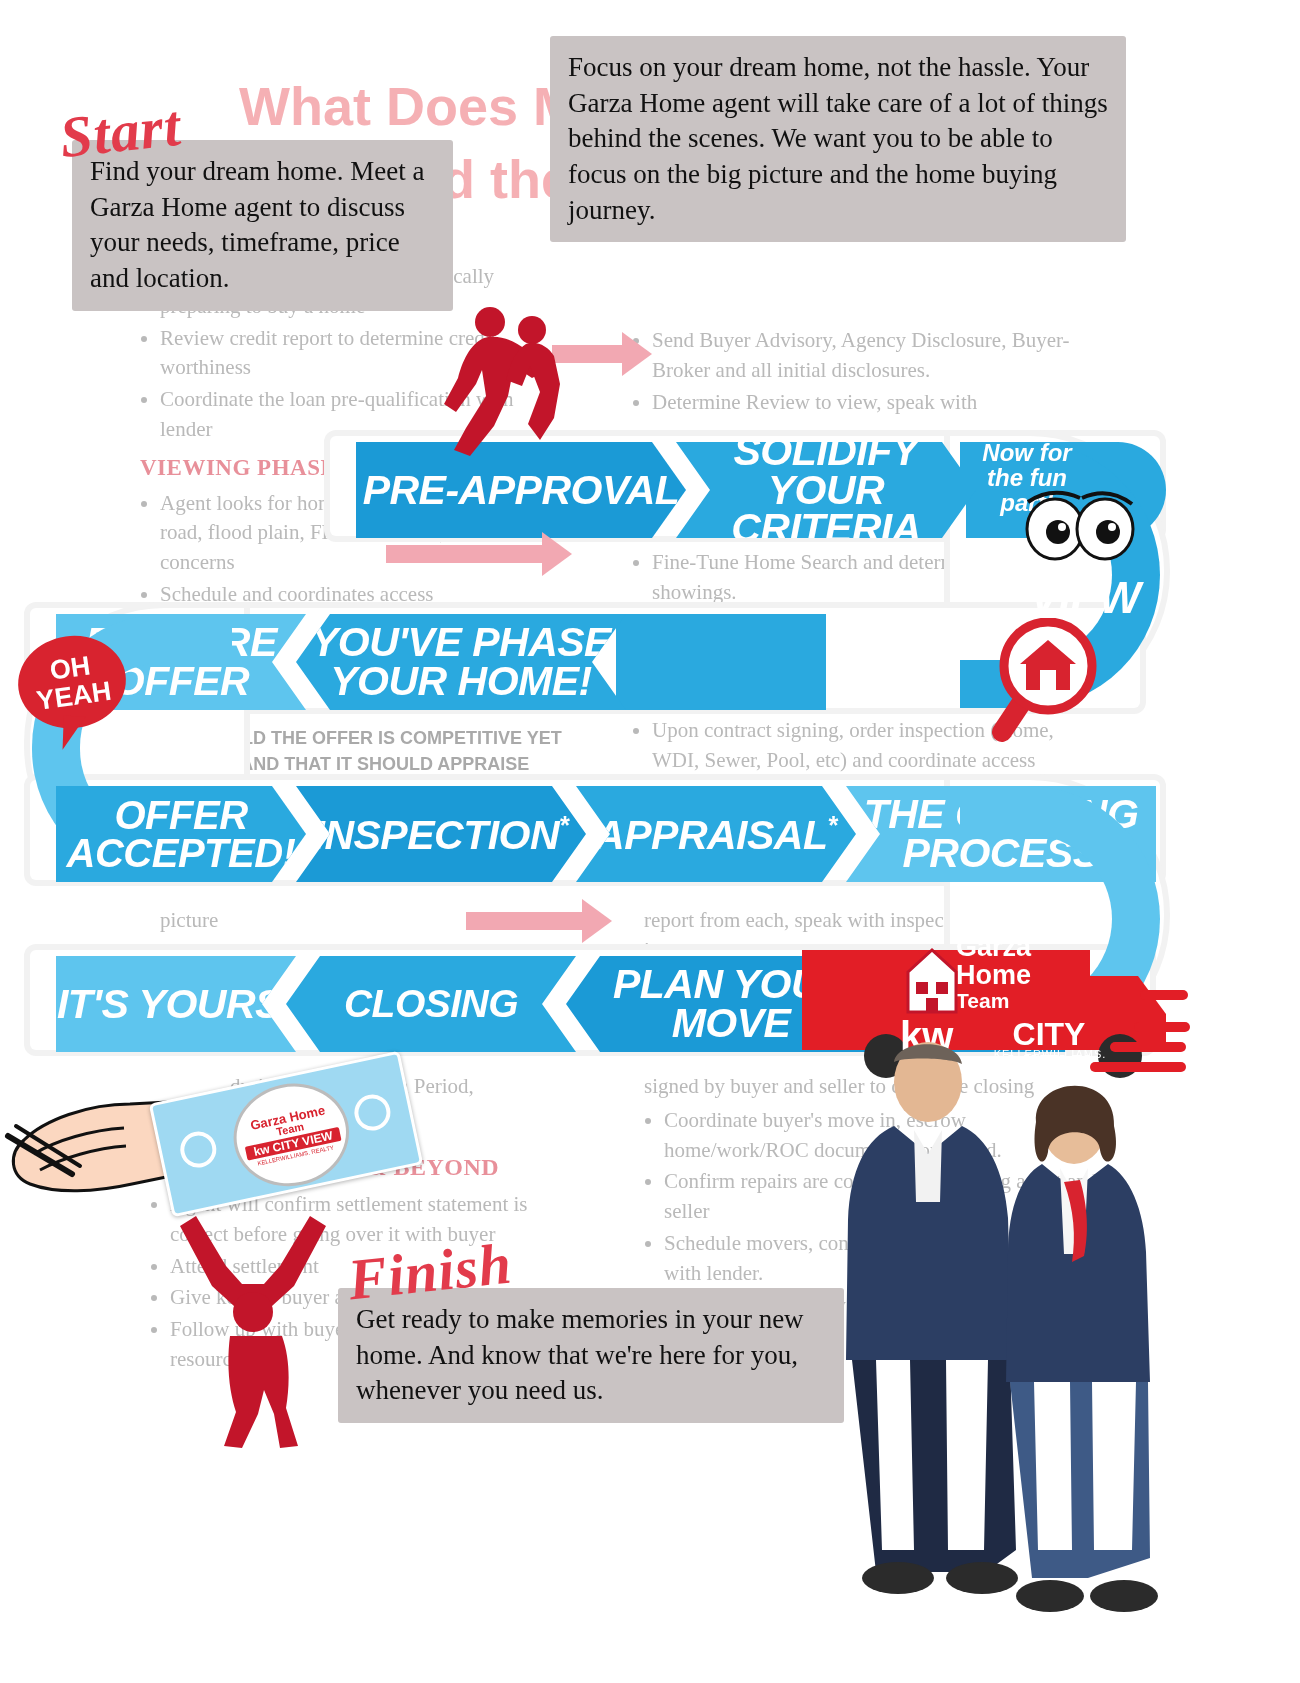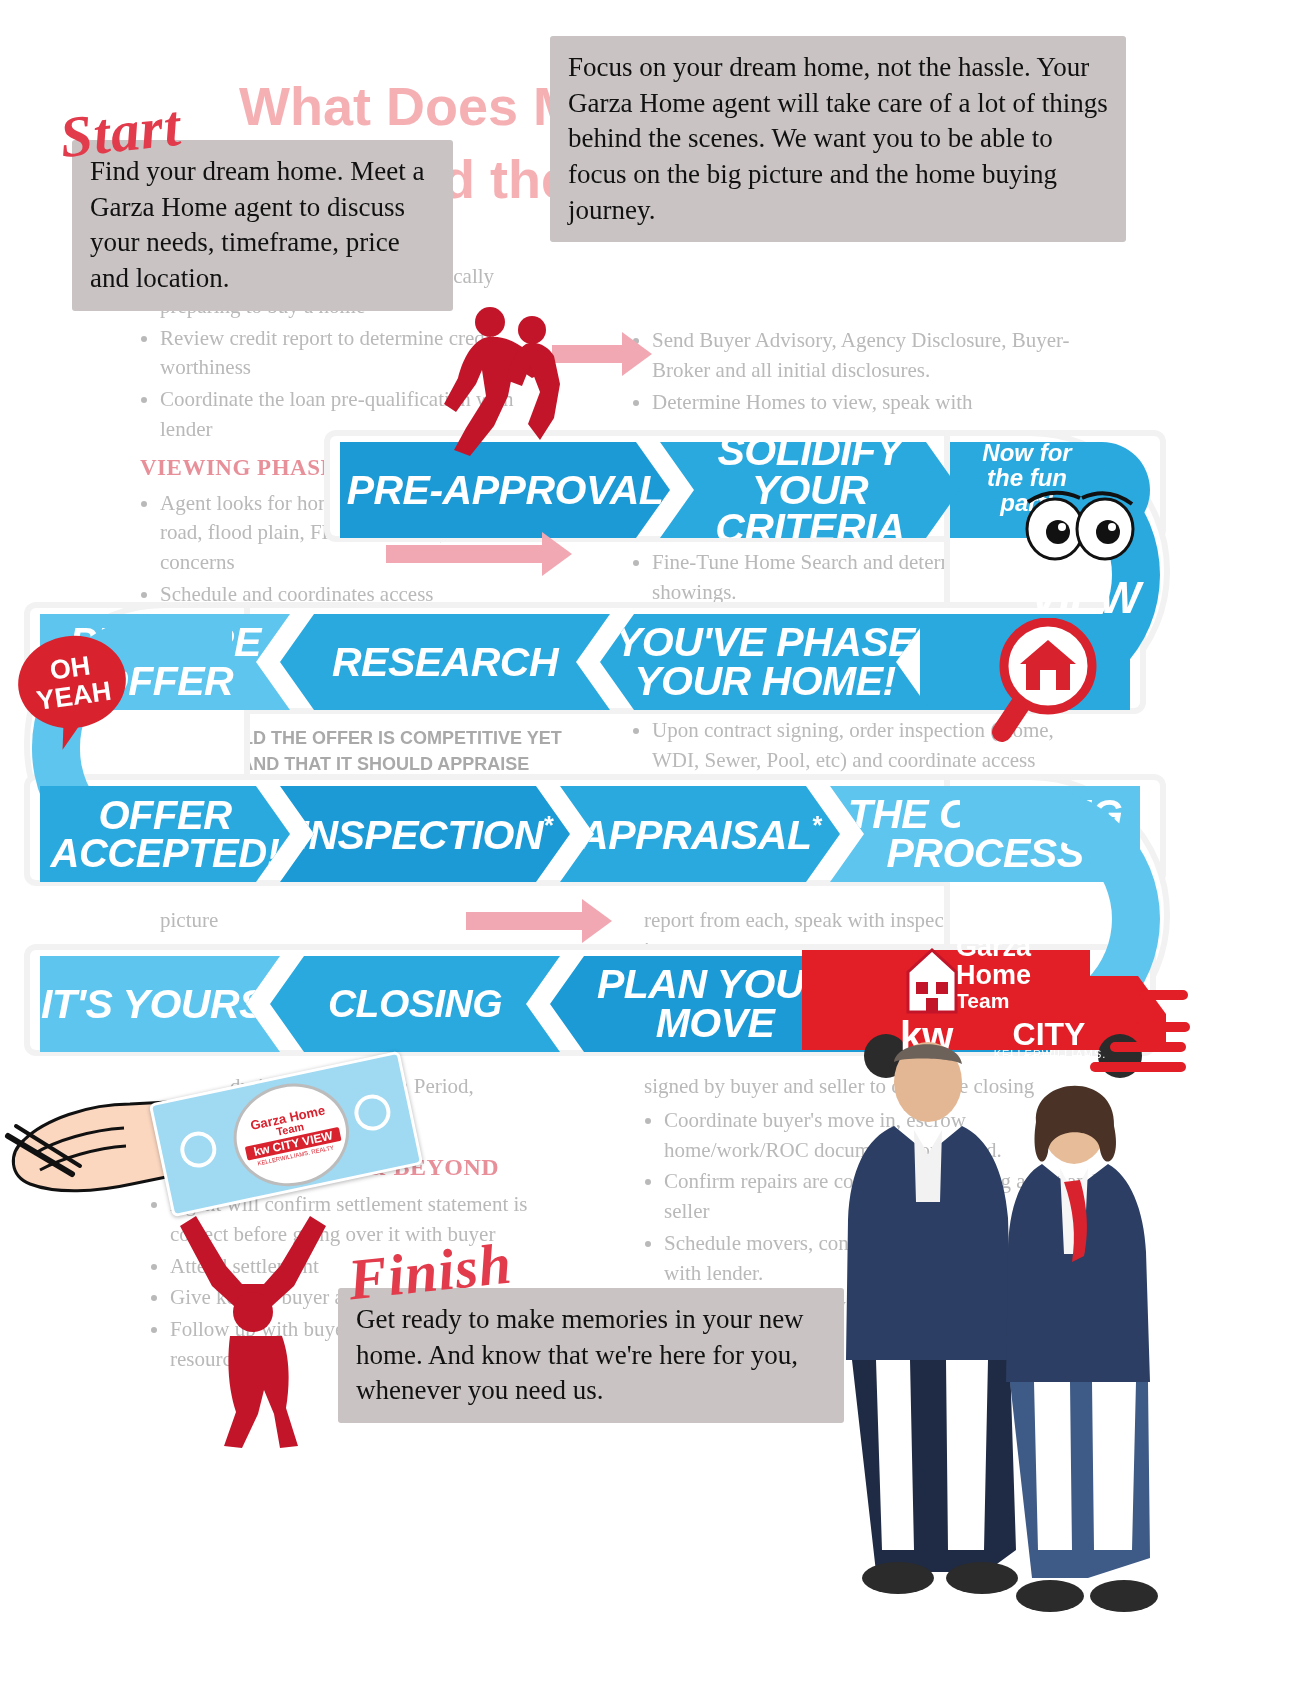--- a/index.html
+++ b/index.html
@@ -49,20 +49,21 @@
   .ribbon-bg {
     position: absolute;
     background: #ffffff;
     box-shadow: 0 0 0 6px #f2f2f2;
   }
   .band {
     position: absolute;
     height: 96px;
     display: flex;
     align-items: stretch;
+    margin-left: 16px;
   }
   .chev {
     position: relative;
     display: flex;
     align-items: center;
     justify-content: center;
     color: #ffffff;
     font-family: "Liberation Sans", sans-serif;
     font-weight: bold;
     font-style: italic;
@@ -201,21 +202,21 @@
     <ul>
       <li>References for financial fitness, fiscally preparing to buy a home</li>
       <li>Review credit report to determine credit worthiness</li>
       <li>Coordinate the loan pre-qualification with lender</li>
     </ul>
   </div>
 
   <div class="bg-col" style="left:632px; top:326px; width:470px;">
     <ul>
       <li>Send Buyer Advisory, Agency Disclosure, Buyer-Broker and all initial disclosures.</li>
-      <li>Determine Homes to view, speak with</li>
+      <li>Determine Review to view, speak with</li>
     </ul>
   </div>
 
   <div class="bg-col" style="left:140px; top:452px; width:420px;">
     <div class="bg-head" style="font-size:23px;">VIEWING PHASE</div>
     <ul style="margin-top:4px;">
       <li>Agent looks for home concerns -home value, road, flood plain, FHA/VA issues, construction concerns</li>
       <li>Schedule and coordinates access</li>
     </ul>
   </div>
@@ -305,23 +306,20 @@
       <path d="M8 18 Q32 2 60 14" stroke="#111" stroke-width="4" fill="none"></path>
       <path d="M62 14 Q88 2 112 20" stroke="#111" stroke-width="4" fill="none"></path>
     </svg>
   </div>
 
   <div class="band" style="left:40px; top:614px; width:1110px;">
     <div class="chev c-light notch-lft-start" style="width:250px; font-size:41px;">
       <span>PREPARE OFFER</span>
     </div>
     <div class="chev c-mid notch-lft" style="width:330px; margin-left:-10px; font-size:41px;">
-      <span>RESEARCH</span>
-    </div>
-    <div class="chev c-mid notch-lft" style="width:330px; margin-left:-10px; font-size:41px;">
       <span>YOU'VE PHASE YOUR HOME!</span>
     </div>
     <div class="c-mid" style="width:210px; margin-left:-10px;"></div>
   </div>
 
   <div class="u-turn" style="left:32px; top:614px; width:200px; height:268px; border:48px solid #5ec5ee; border-right:none; border-radius:133px 0 0 133px; box-sizing:border-box;"></div>
 
   <div class="magnify" style="left:986px; top:618px;">
     <svg width="120" height="130" viewBox="0 0 120 130">
       <line x1="40" y1="78" x2="16" y2="114" stroke="#d8232f" stroke-width="20" stroke-linecap="round"></line>

